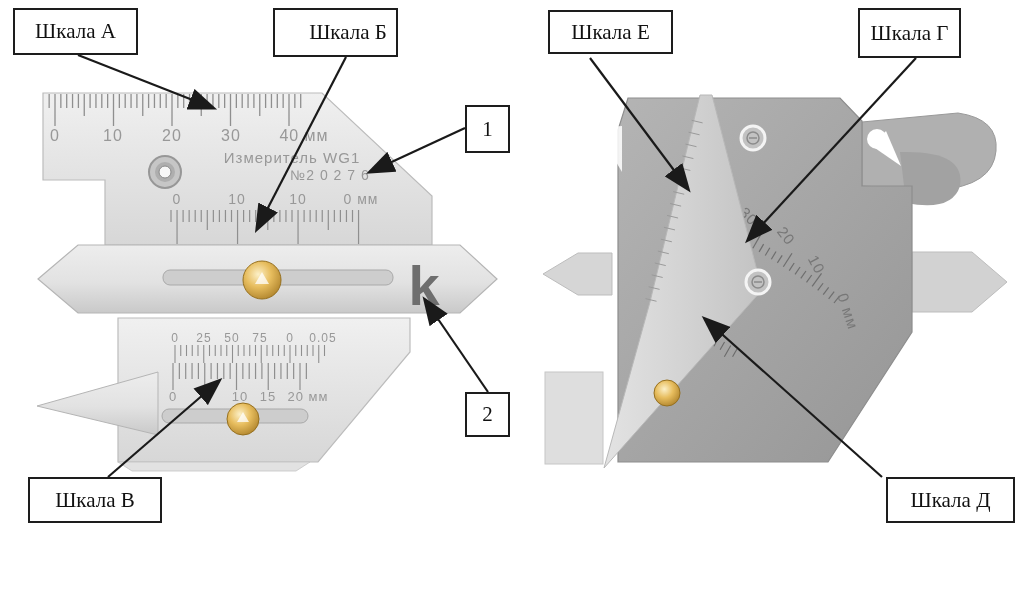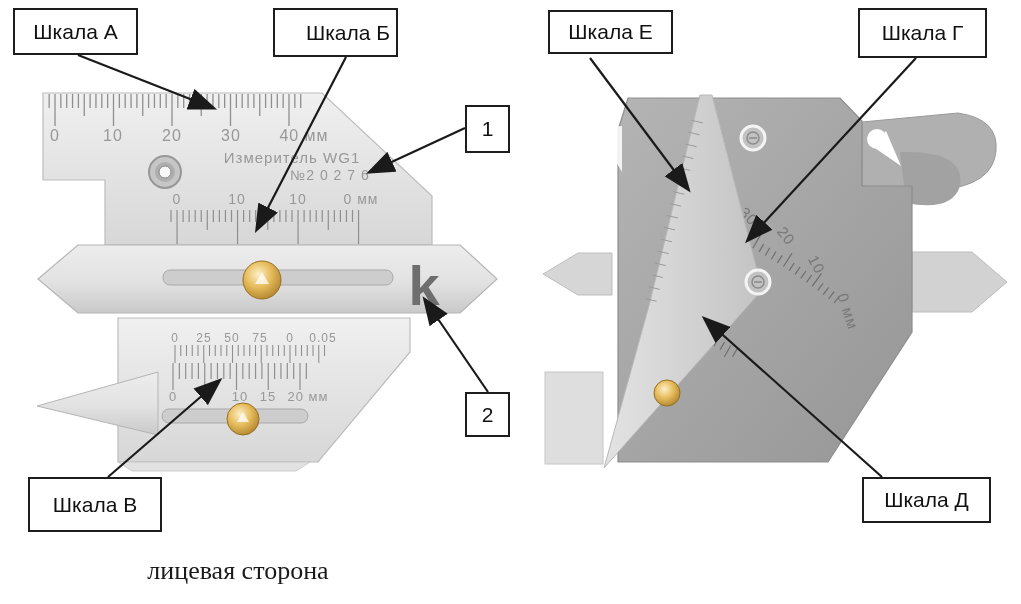--- a/index.html
+++ b/index.html
@@ -1,21 +1,21 @@
 <!DOCTYPE html>
 <html><head>
 <meta charset="utf-8">
 <style>
   html,body{margin:0;padding:0;background:#ffffff;}
   .stage{position:relative;width:1021px;height:604px;background:#ffffff;overflow:hidden;
          font-family:"Liberation Serif", serif;}
   svg{position:absolute;left:0;top:0;}
   .callout{position:absolute;border:2px solid #1d1d1d;background:#ffffff;color:#111;
            display:flex;align-items:center;justify-content:center;
-           font-size:21px;font-family:Liberation Sans, sans-serif;box-sizing:border-box;}
+           font-size:21px;font-family:Liberation Serif, serif;box-sizing:border-box;}
   .caption{position:absolute;color:#1a1a1a;font-size:26px;text-align:center;
            font-family:"Liberation Serif", serif;}
   text{font-family:"Liberation Sans", sans-serif;}
   .engraved{fill:#989898;letter-spacing:1px;}
   .engraved-dark{fill:#777777;letter-spacing:1px;}
 </style>
 </head>
 <body>
 
 <div class="stage">
@@ -350,19 +350,18 @@
       <line x1="590" y1="58" x2="688" y2="189" marker-end="url(#ah)"></line>
       <line x1="916" y1="58" x2="748" y2="240" marker-end="url(#ah)"></line>
       <line x1="882" y1="477" x2="705" y2="319" marker-end="url(#ah)"></line>
     </g>
   </svg>
 
   <div class="callout" style="left:13px;top:8px;width:125px;height:47px;">Шкала А</div>
   <div class="callout" style="left:273px;top:8px;width:125px;height:49px;padding-left:25px;">Шкала Б</div>
   <div class="callout" style="left:465px;top:105px;width:45px;height:48px;">1</div>
   <div class="callout" style="left:465px;top:392px;width:45px;height:45px;">2</div>
-  <div class="callout" style="left:28px;top:477px;width:134px;height:55px;">Шкала В</div>
+  <div class="callout" style="left:28px;top:477px;width:134px;height:46px;">Шкала В</div>
   <div class="callout" style="left:548px;top:10px;width:125px;height:44px;">Шкала Е</div>
-  <div class="callout" style="left:858px;top:8px;width:129px;height:50px;">Шкала Г</div>
-  <div class="callout" style="left:862px;top:477px;width:129px;height:46px;">Шкала Д</div>
-
-  <div class="caption" style="left:98px;top:556px;width:280px;">лицевая сторона</div>
+  <div class="callout" style="left:858px;top:8px;width:103px;height:50px;">Шкала Г</div>
+  <div class="callout" style="left:886px;top:477px;width:129px;height:46px;">Шкала Д</div>
+
 </div>
 
 </body></html>

